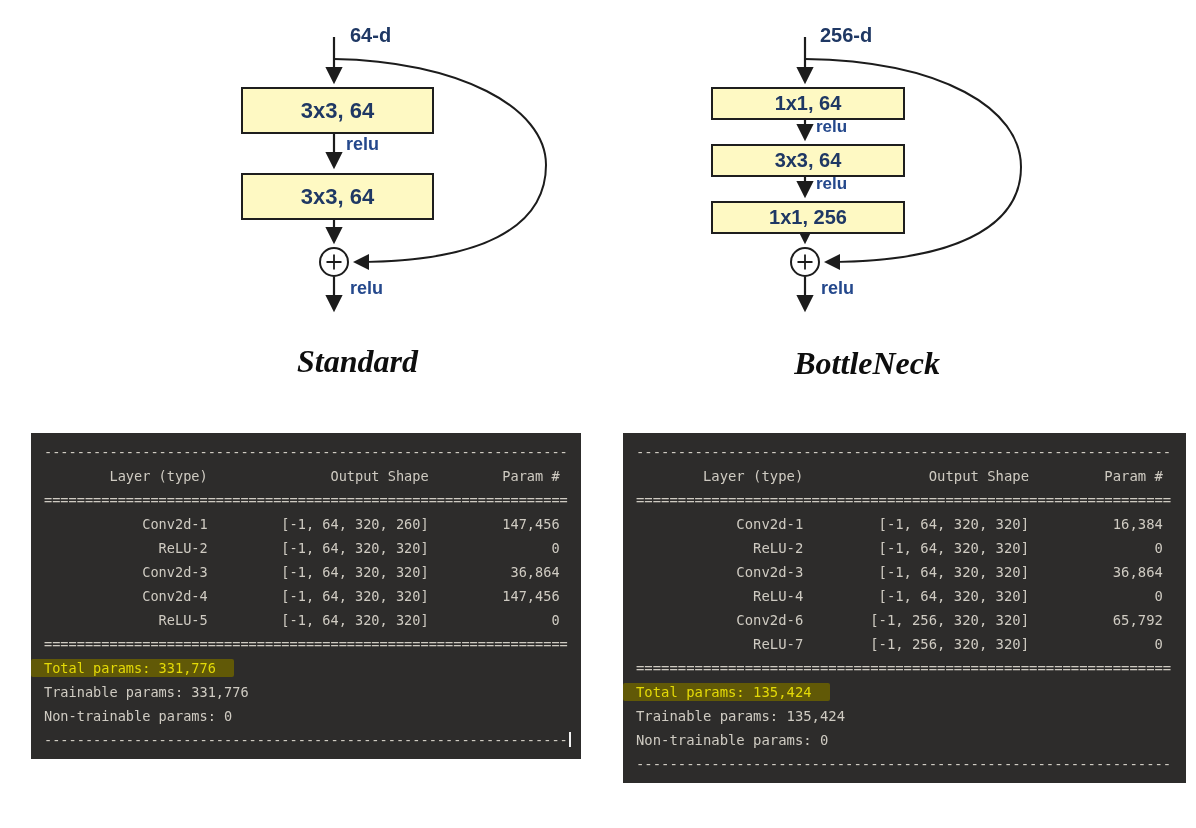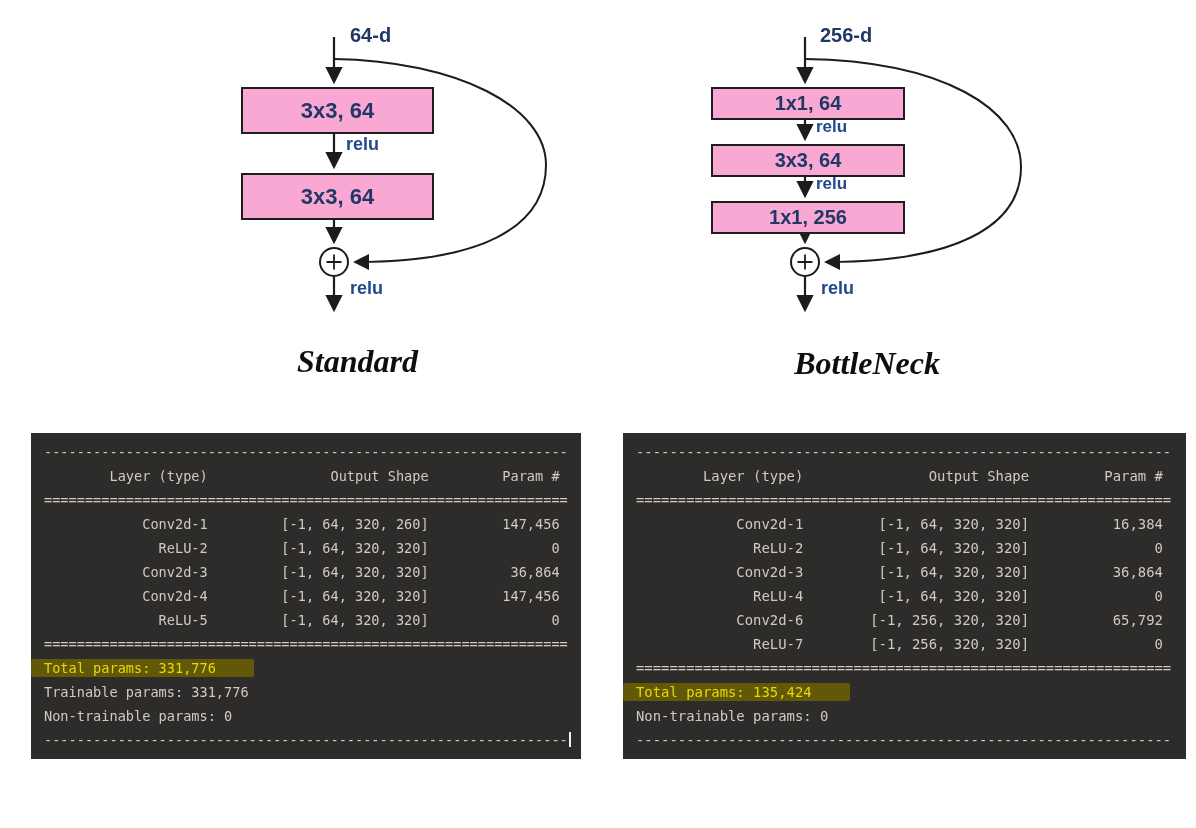--- a/index.html
+++ b/index.html
@@ -3,21 +3,21 @@
 <meta charset="utf-8">
 <style>
   html,body{margin:0;padding:0;background:#ffffff;}
   .canvas{
     position:relative;width:1196px;height:828px;background:#ffffff;
     font-family:"Liberation Sans",sans-serif;overflow:hidden;margin-left:8px;
   }
   .diagram{position:absolute;}
   .diagram svg{position:absolute;left:0;top:0;}
   .dbox{
-    position:absolute;background:#f9a8d4;border:2px solid #1e1e1e;
+    position:absolute;background:#fef9c3;border:2px solid #1e1e1e;
     display:flex;align-items:center;justify-content:center;
     font-weight:bold;color:var(--diagram-box-text,#1f3864);
     font-family:"Liberation Sans",sans-serif;
   }
   .dlabel{
     position:absolute;font-weight:bold;color:var(--diagram-box-text,#1f3864);
     font-family:"Liberation Sans",sans-serif;white-space:nowrap;
   }
   .relu{color:var(--diagram-relu-text,#24488c);}
   .caption{
@@ -28,21 +28,21 @@
   .terminal{
     position:absolute;background:var(--terminal-bg,#2d2c2b);
     color:var(--terminal-text,#cfcbc2);
     font-family:"DejaVu Sans Mono","Liberation Mono",monospace;
     padding:7px 13px;line-height:24px;overflow:hidden;
   }
   .tline{white-space:pre;height:24px;}
   .hl-span{
     background:var(--highlight-bg,#615907);
     color:var(--highlight-text,#e4da07);
-    padding:1px 38px 1px 13px;margin-left:-13px;border-radius:2px;
+    padding:1px 18px 1px 13px;margin-left:-13px;border-radius:2px;
   }
   .cursor{
     display:inline-block;width:2px;height:15px;background:#f2f2f2;
     vertical-align:-2px;margin-left:1px;
   }
 </style>
 </head>
 <body>
 
 <div class="canvas">
@@ -117,17 +117,18 @@
       <div class="tline">        Layer (type)               Output Shape         Param #</div>
       <div class="tline">================================================================</div>
       <div class="tline">            Conv2d-1         [-1, 64, 320, 320]          16,384</div>
       <div class="tline">              ReLU-2         [-1, 64, 320, 320]               0</div>
       <div class="tline">            Conv2d-3         [-1, 64, 320, 320]          36,864</div>
       <div class="tline">              ReLU-4         [-1, 64, 320, 320]               0</div>
       <div class="tline">            Conv2d-6        [-1, 256, 320, 320]          65,792</div>
       <div class="tline">              ReLU-7        [-1, 256, 320, 320]               0</div>
       <div class="tline">================================================================</div>
       <div class="tline"><span class="hl-span">Total params: 135,424</span></div>
+      <div class="tline">Trainable params: 135,424</div>
       <div class="tline">Non-trainable params: 0</div>
       <div class="tline">----------------------------------------------------------------</div>
     </div>
 
 </div>
 
 </body></html>

